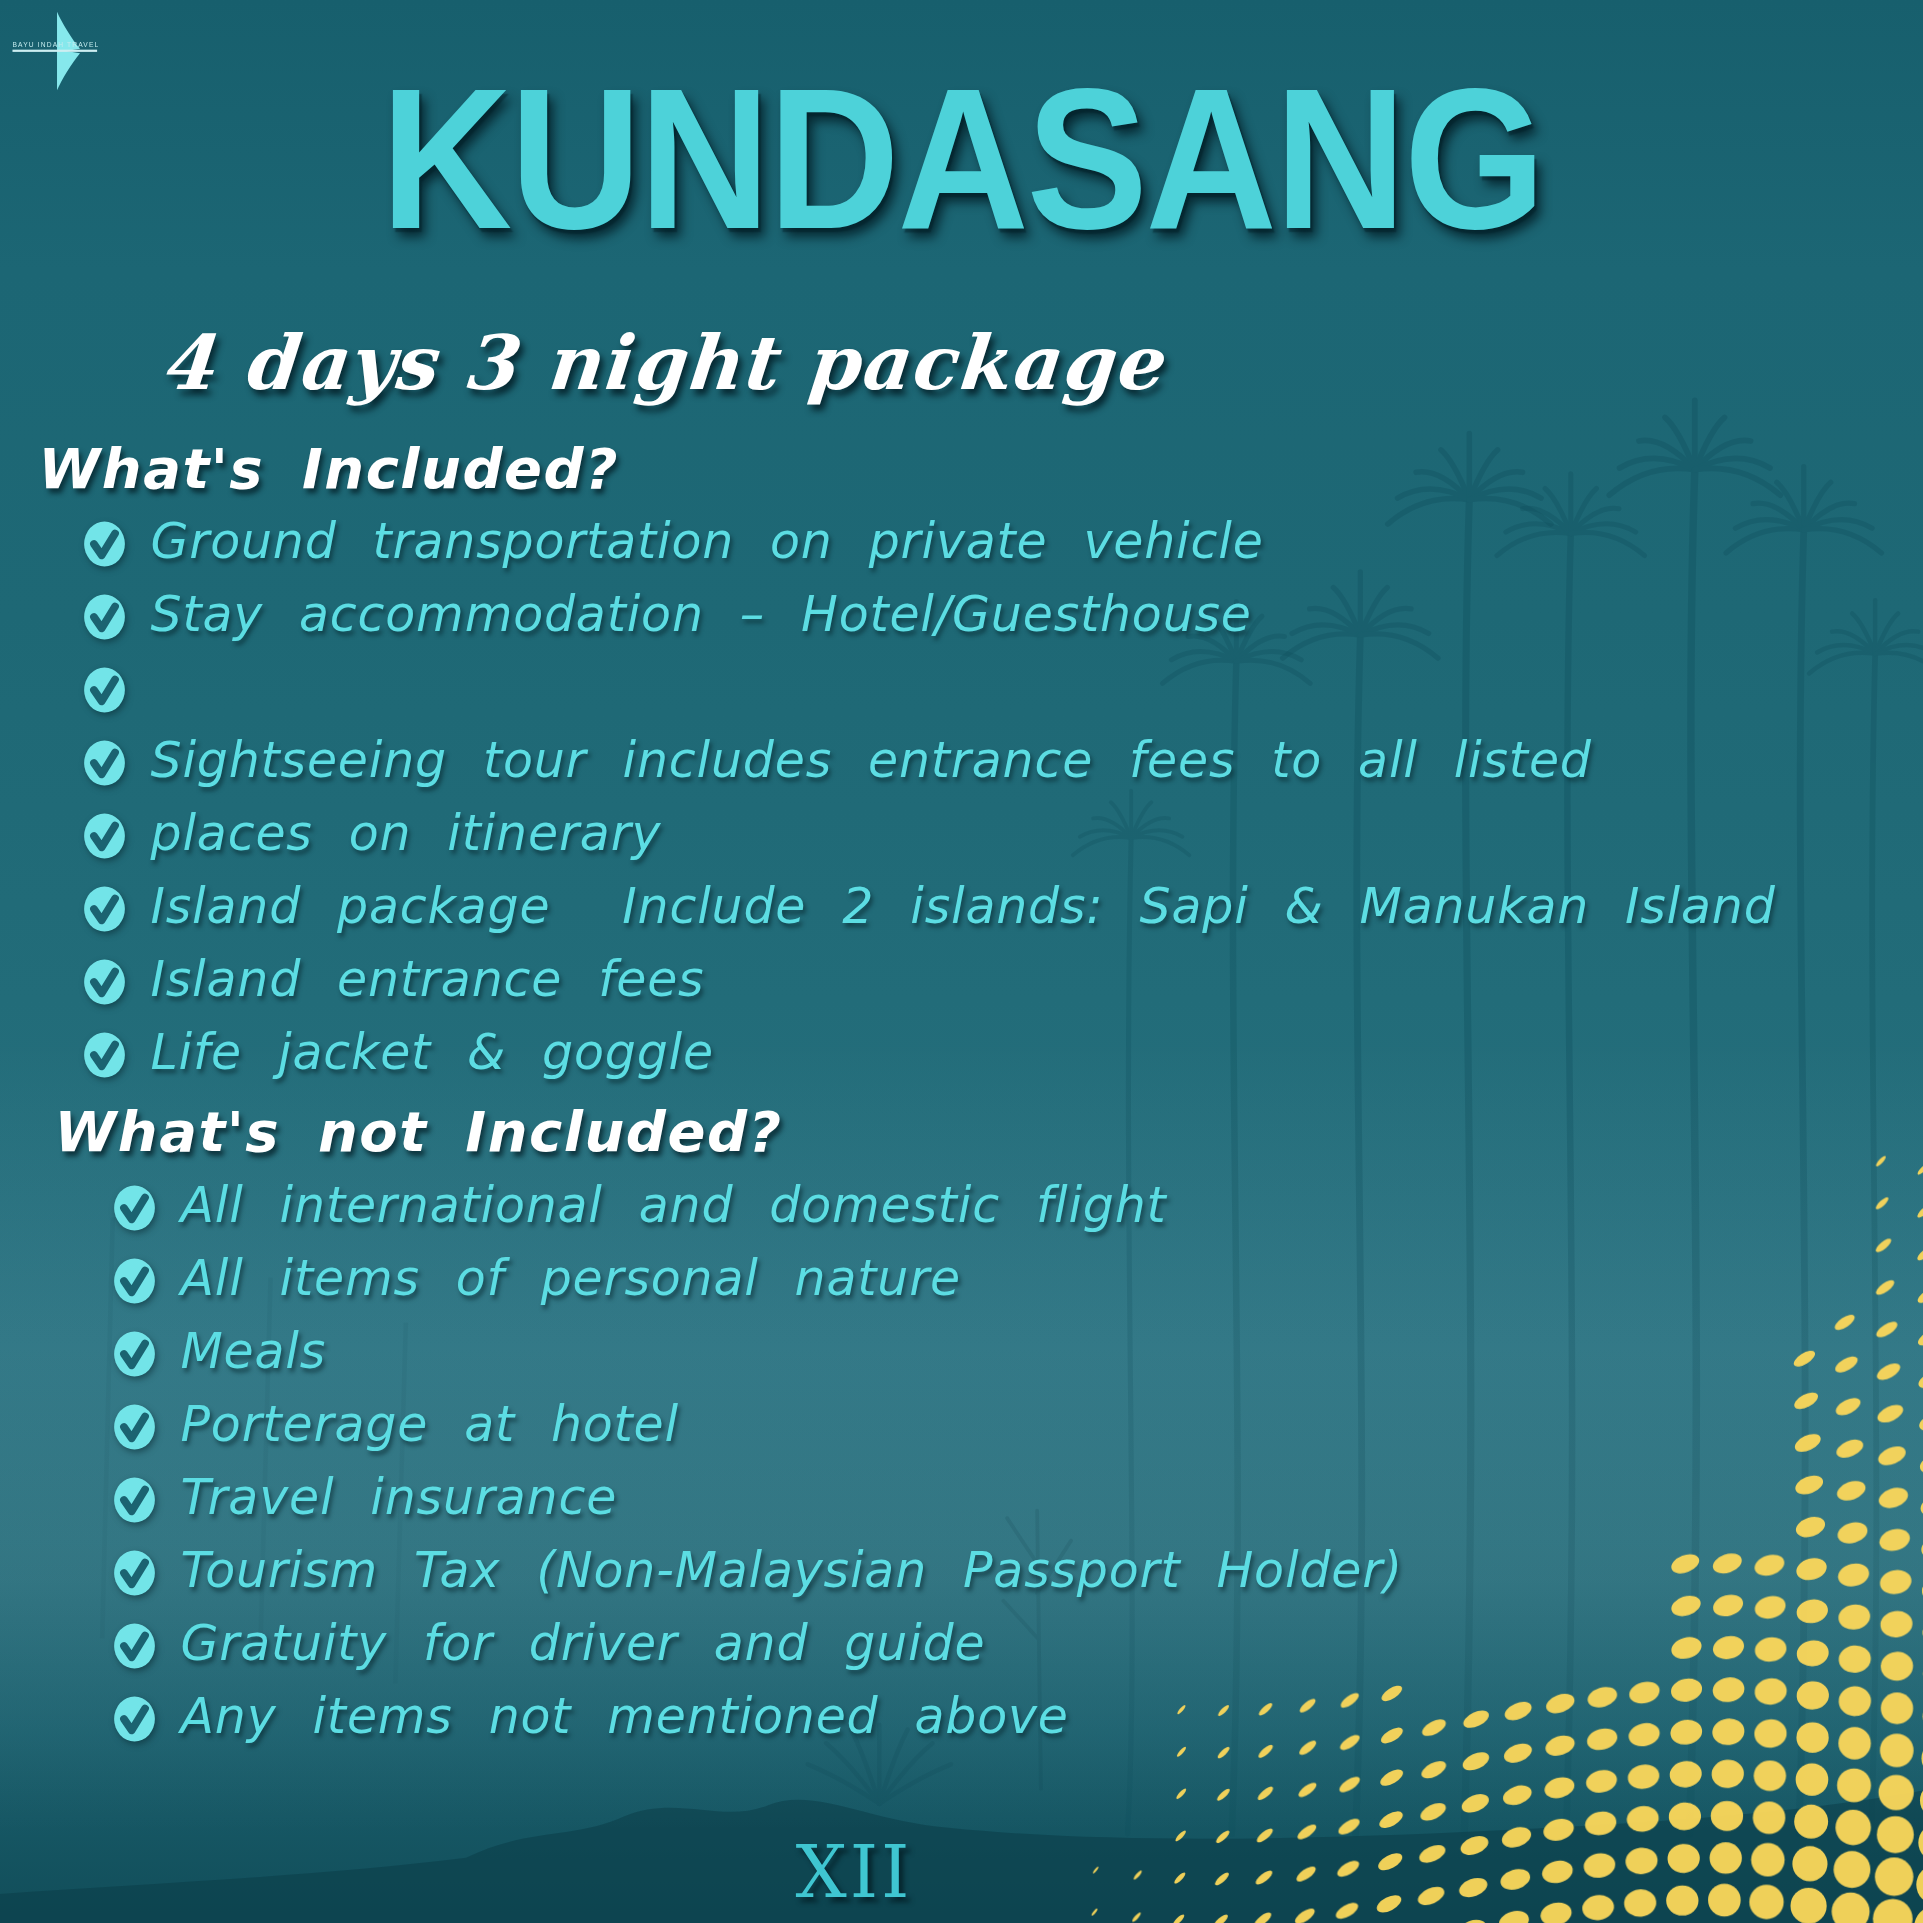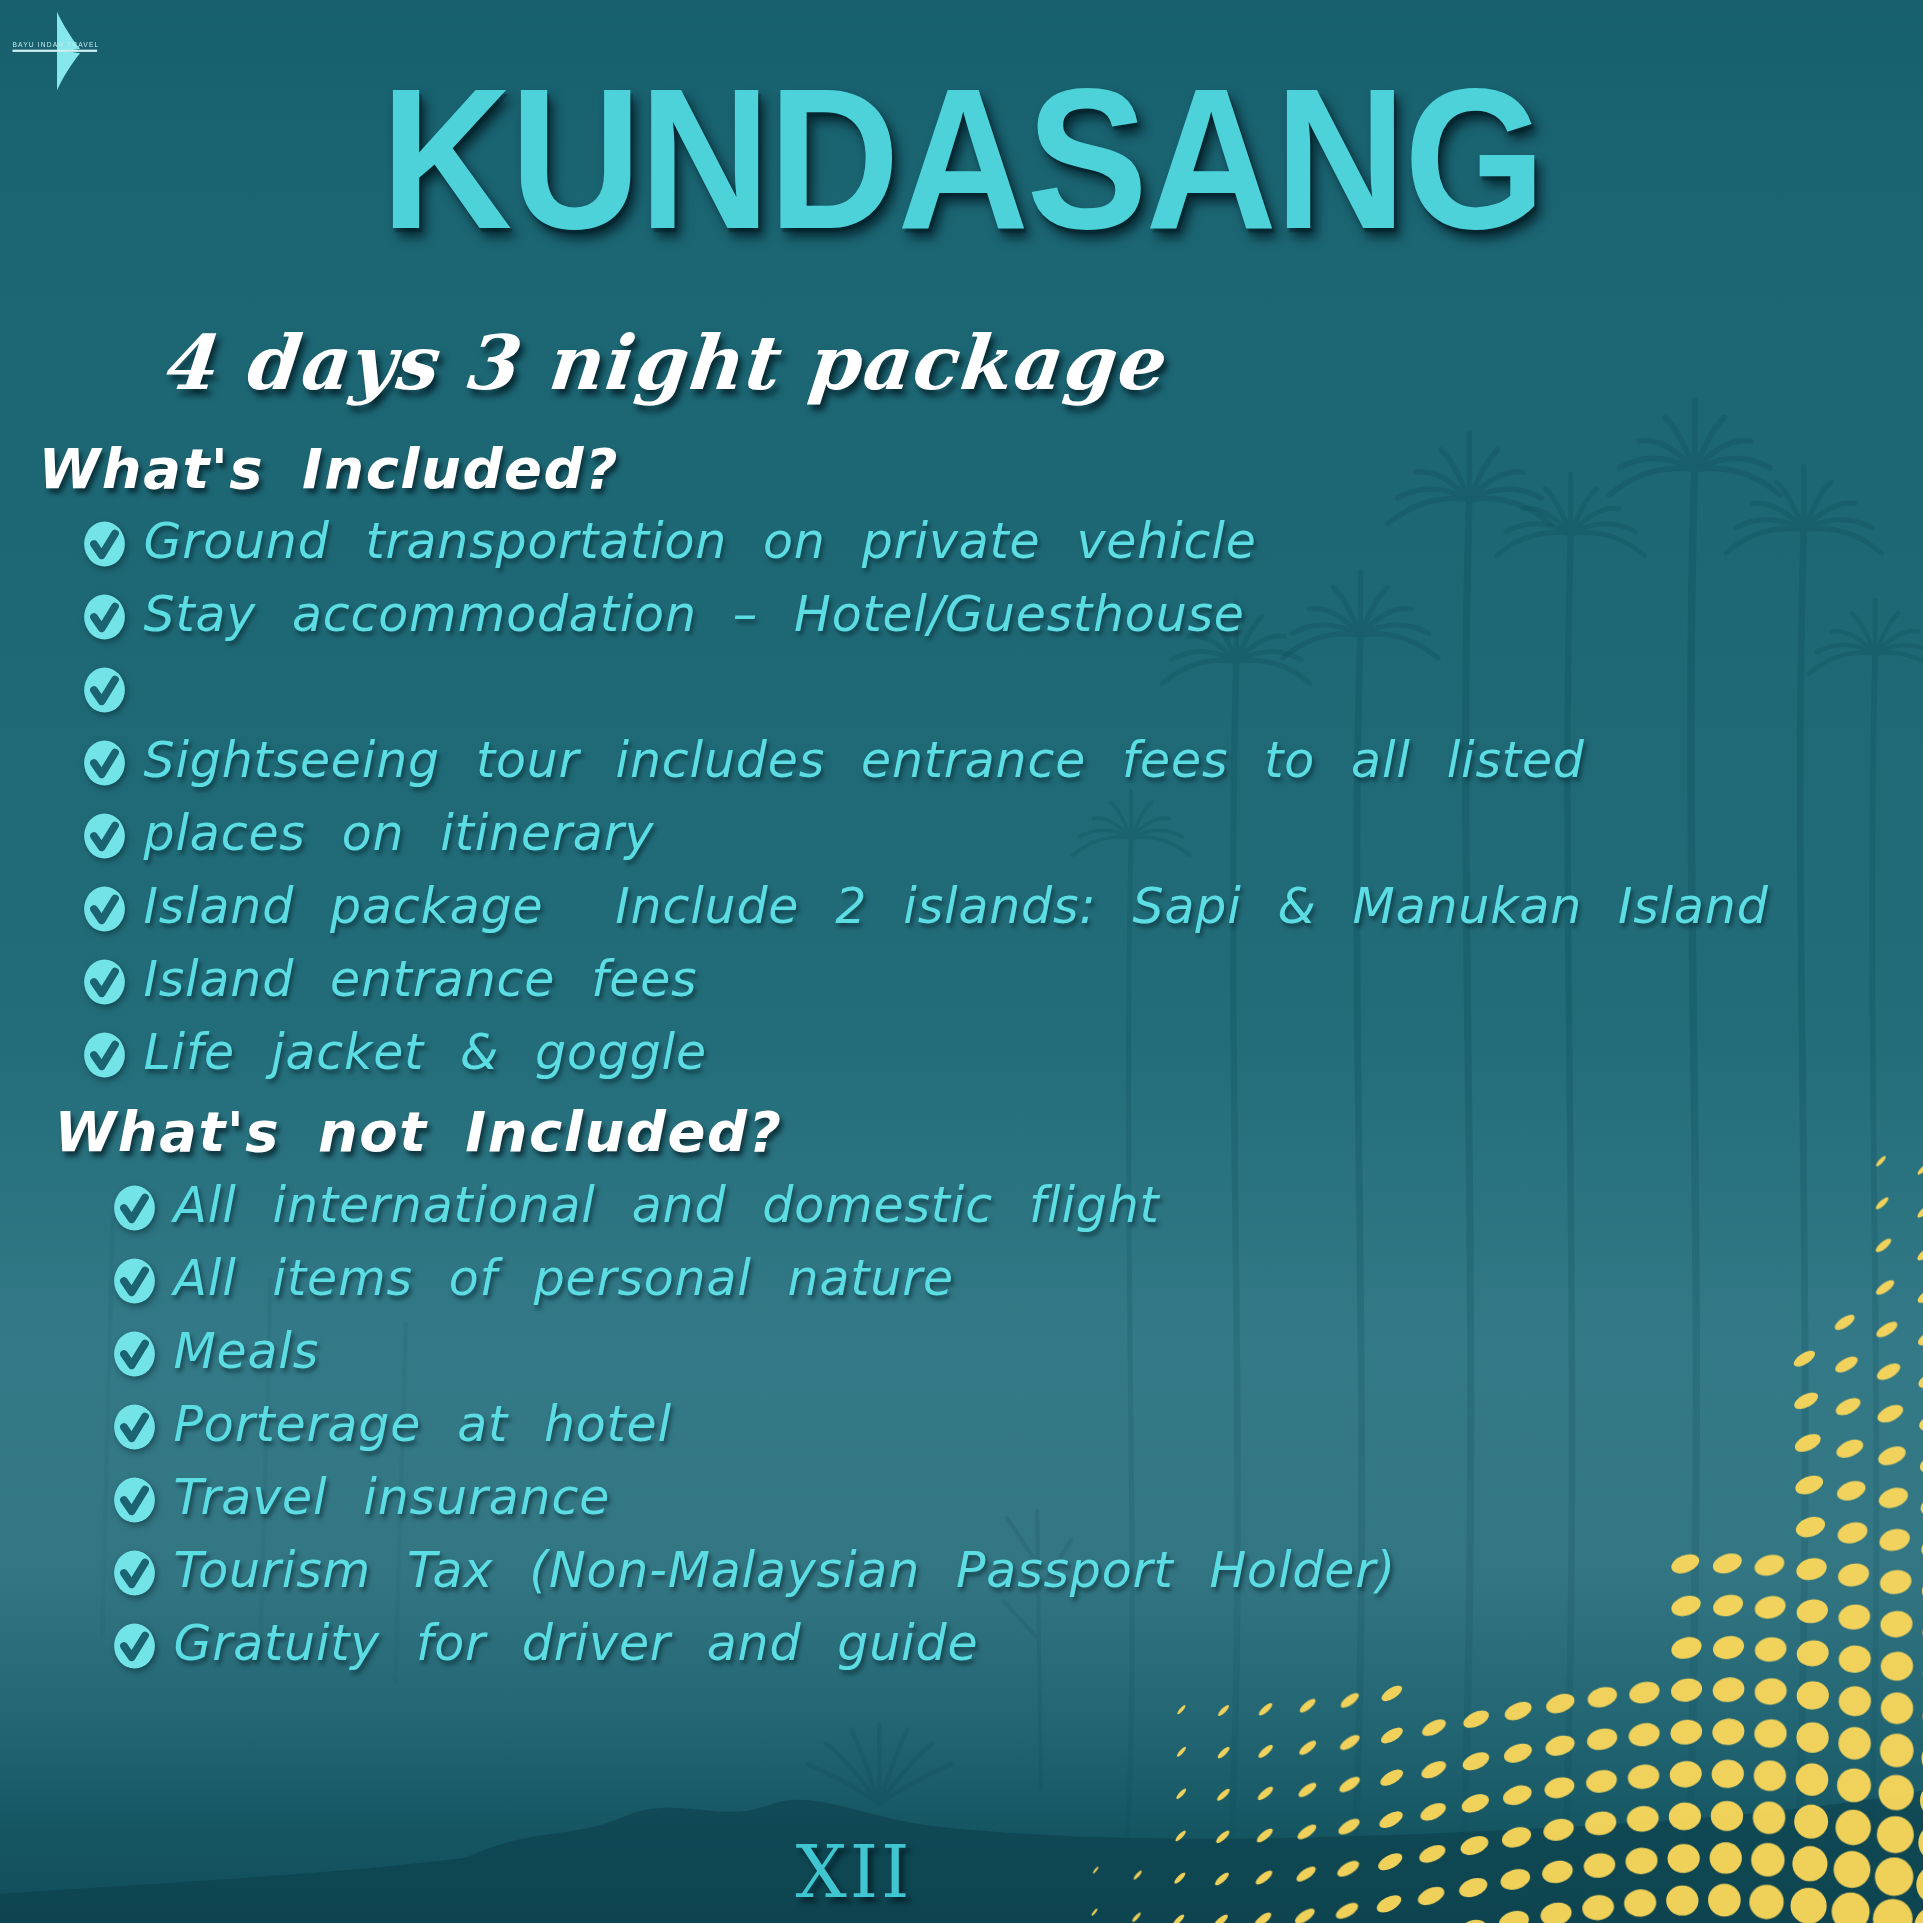--- a/index.html
+++ b/index.html
@@ -37,21 +37,21 @@
     font-style:italic;font-weight:bold;font-size:56px;color:#ffffff;
     letter-spacing:1.5px;word-spacing:0.30em;line-height:1.15;
     text-shadow:3px 4.5px 5.3px rgba(4,32,40,0.75);
   }
   .s1 .section-heading{margin:0 0 15px 16px;}
   .s2 .section-heading{margin:20px 0 15px 32px;}
   ul.checklist{list-style:none;margin:0;padding:0;}
   .s1 ul.checklist{padding-left:59px;}
   .s2 ul.checklist{padding-left:89px;}
   ul.checklist li{
-    display:flex;align-items:flex-start;gap:17px;
+    display:flex;align-items:flex-start;gap:24px;
     margin-bottom:20px;
     color:#5cdde3;font-style:italic;font-size:49px;line-height:1.07;
     letter-spacing:0.8px;word-spacing:0.40em;
     text-shadow:2.3px 3.8px 4.5px rgba(6,36,44,0.6);
     max-width:1751px;
   }
   .check{flex:0 0 auto;width:45px;height:50px;margin-top:3px;}
   .check svg{display:block;width:45px;height:50px;filter:drop-shadow(2.3px 3px 3px rgba(6,36,44,0.5));}
   .check svg ellipse{fill:#72e4e8;}
   .check svg path{stroke:#1b6371;stroke-width:11;fill:none;stroke-linecap:round;stroke-linejoin:round;}
@@ -576,20 +576,29 @@
   <li>
     <span class="check">
       <svg viewBox="0 0 64 70">
         <ellipse cx="32" cy="35" rx="29" ry="32"></ellipse>
         <path d="M17 35 L28 51 L47 20"></path>
       </svg>
     </span>
     <span class="item-text">Gratuity for driver and guide</span>
   </li>
 
+  <li>
+    <span class="check">
+      <svg viewBox="0 0 64 70">
+        <ellipse cx="32" cy="35" rx="29" ry="32"></ellipse>
+        <path d="M17 35 L28 51 L47 20"></path>
+      </svg>
+    </span>
+    <span class="item-text">Any items not mentioned above</span>
+  </li>
 </ul>
     </section>
   </div>
 
   <div class="page-number">XII</div>
 
 </div>
 
 
 </body></html>

